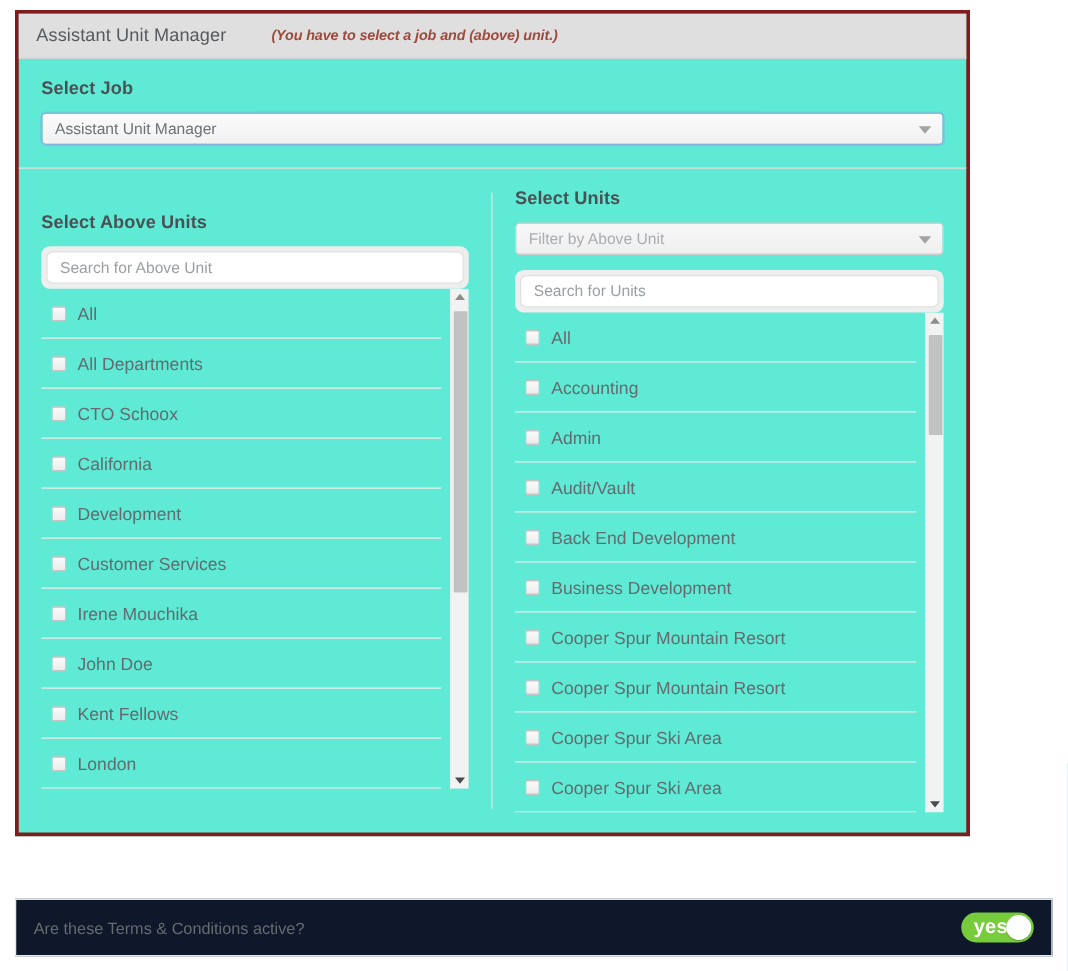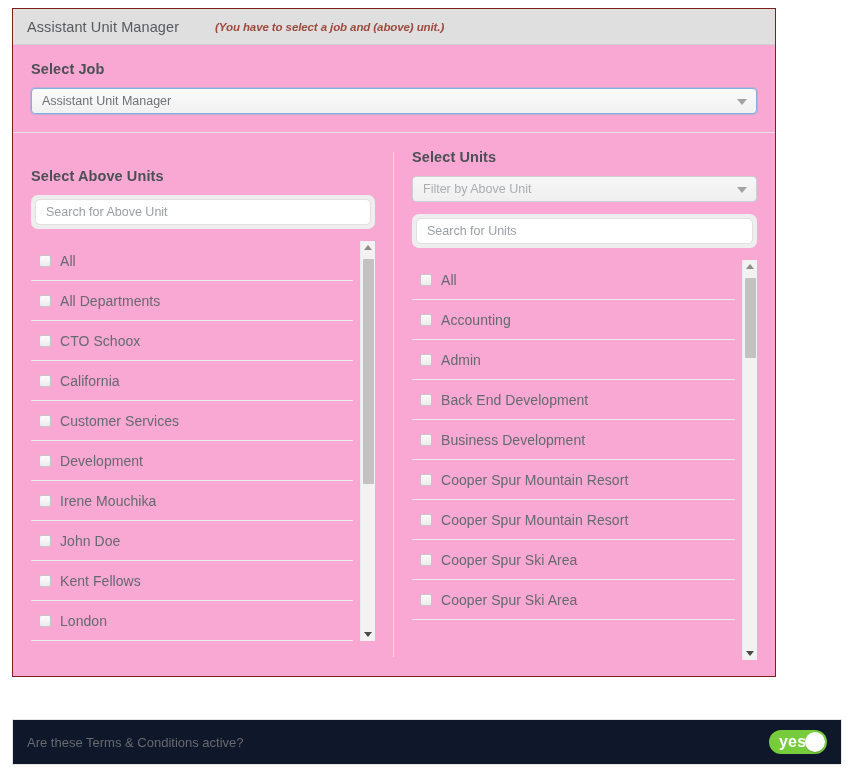--- a/index.html
+++ b/index.html
@@ -9,22 +9,22 @@
     background: #ffffff;
     font-family: "Liberation Sans", sans-serif;
     -webkit-font-smoothing: antialiased;
   }
 
   
   .card {
     position: absolute;
     left: 12px; top: 8px;
     width: 764px;
-    background: #f9a8d4;
-    border: 1px solid #7f1d1d;
+    background: #5eead4;
+    border: 3px solid #7f1d1d;
   }
 
   .card-header {
     height: 36px;
     background: #dfdfdf;
     border-bottom: 1px solid #d2d2d2;
     display: flex;
     align-items: center;
     padding-left: 14px;
   }
@@ -94,21 +94,20 @@
   }
   .panel.left { border-right: 1px solid #e2e2e2; }
 
   .panel .select-box { margin-bottom: 12px; }
 
   
   .search-wrap {
     background: #eeeeee;
     border-radius: 7px;
     padding: 4px;
-    margin-bottom: 12px;
   }
   .search-input {
     width: 100%;
     height: 26px;
     border: 1px solid #e0e0e0;
     border-radius: 5px;
     background: #ffffff;
     font-family: "Liberation Sans", sans-serif;
     font-size: 12.5px;
     color: #61666b;
@@ -254,25 +253,25 @@
           <div class="list-item">
             <span class="chk"></span>
             <span class="item-label">CTO Schoox</span>
           </div>
           <div class="list-item">
             <span class="chk"></span>
             <span class="item-label">California</span>
           </div>
           <div class="list-item">
             <span class="chk"></span>
+            <span class="item-label">Development</span>
+          </div>
+          <div class="list-item">
+            <span class="chk"></span>
             <span class="item-label">Customer Services</span>
-          </div>
-          <div class="list-item">
-            <span class="chk"></span>
-            <span class="item-label">Development</span>
           </div>
           <div class="list-item">
             <span class="chk"></span>
             <span class="item-label">Irene Mouchika</span>
           </div>
           <div class="list-item">
             <span class="chk"></span>
             <span class="item-label">John Doe</span>
           </div>
           <div class="list-item">
@@ -308,20 +307,24 @@
             <span class="chk"></span>
             <span class="item-label">All</span>
           </div>
           <div class="list-item">
             <span class="chk"></span>
             <span class="item-label">Accounting</span>
           </div>
           <div class="list-item">
             <span class="chk"></span>
             <span class="item-label">Admin</span>
+          </div>
+          <div class="list-item">
+            <span class="chk"></span>
+            <span class="item-label">Audit/Vault</span>
           </div>
           <div class="list-item">
             <span class="chk"></span>
             <span class="item-label">Back End Development</span>
           </div>
           <div class="list-item">
             <span class="chk"></span>
             <span class="item-label">Business Development</span>
           </div>
           <div class="list-item">

